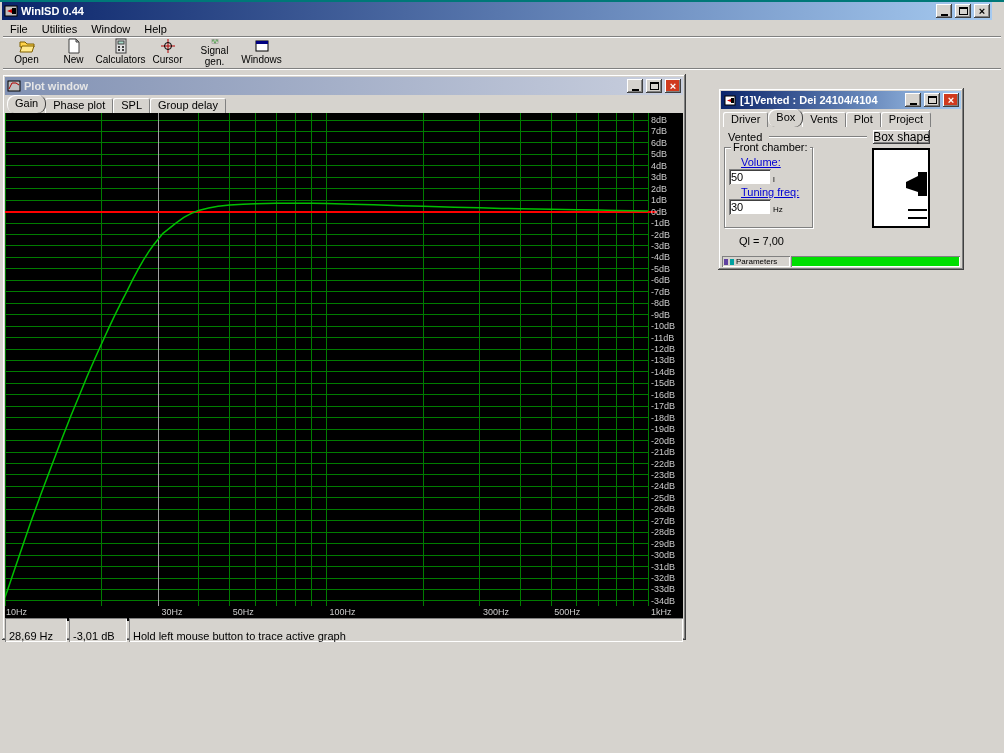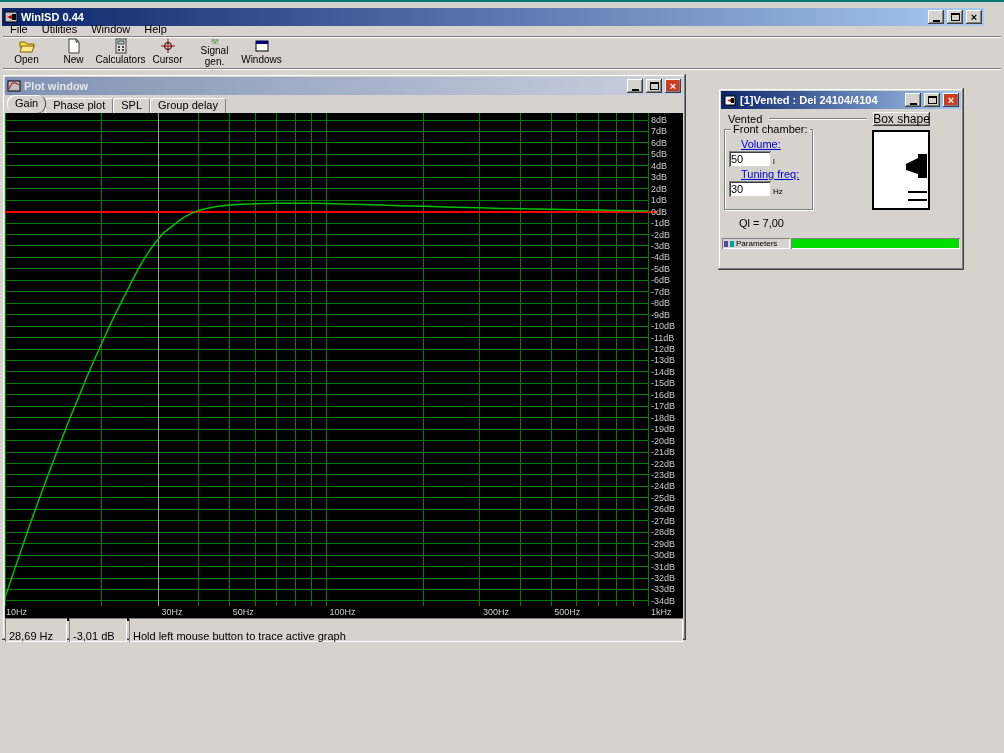--- a/index.html
+++ b/index.html
@@ -70,21 +70,21 @@
                 background:#D6D3CE; box-shadow: inset 1px 1px 0 #808080, inset -1px -1px 0 #FFFFFF;
                 font-size:8px; line-height:9px; white-space:nowrap; }
   .param-chip i { display:inline-block; width:4px; height:6px; }
   .progress-green { flex:1; height:11px; box-shadow: inset 1px 1px 0 #808080, inset -1px -1px 0 #FFFFFF; }
 </style>
 </head>
 <body>
 
 <div class="desktop-strip" style="background: rgb(0, 120, 120);"></div>
 
-<div class="titlebar active" id="main-titlebar" style="position: absolute; top: 2px; left: 2px; right: 20px; background: linear-gradient(90deg, rgb(10, 36, 106), rgb(166, 202, 240)); margin-top: 6px;">
+<div class="titlebar active" id="main-titlebar" style="position: absolute; top: 2px; left: 2px; right: 12px; background: linear-gradient(90deg, rgb(10, 36, 106), rgb(166, 202, 240));">
   <span class="title-icon">
     <svg viewBox="0 0 14 14">
         <rect x="1" y="2" width="12" height="10" fill="#C0C0C0" stroke="#000"></rect>
         <rect x="8" y="4" width="4" height="6" fill="#000"></rect>
         <polygon points="8,5 3,7 8,9" fill="#D00000"></polygon>
       </svg>
   </span>
   <span class="title-text">WinISD 0.44</span>
   <span class="tb-btn">
       <span class="g-min"></span>
@@ -314,20 +314,27 @@
     </span>
     <span class="title-text">[1]Vented : Dei 24104/4104</span>
     <span class="tb-btn">
         <span class="g-min"></span>
       </span>
     <span class="tb-btn">
         <span class="g-max"></span>
       </span>
     <span class="tb-btn red" id="vented-close" style="background: rgb(208, 58, 30);">×</span>
   </div>
+  <div class="tabs">
+    <div class="tab">Driver</div>
+    <div class="tab active">Box</div>
+    <div class="tab">Vents</div>
+    <div class="tab">Plot</div>
+    <div class="tab">Project</div>
+  </div>
   <div class="vented-content">
     <span class="boxtype-label">Vented</span>
     <div class="etch boxtype-line"></div>
     <button class="small-btn">Box shape</button>
 
     <fieldset class="groupbox">
       <legend>Front chamber:</legend>
       <div class="param-label">Volume:</div>
       <div class="input-row">
         <input class="param-input" value="50" style="">

